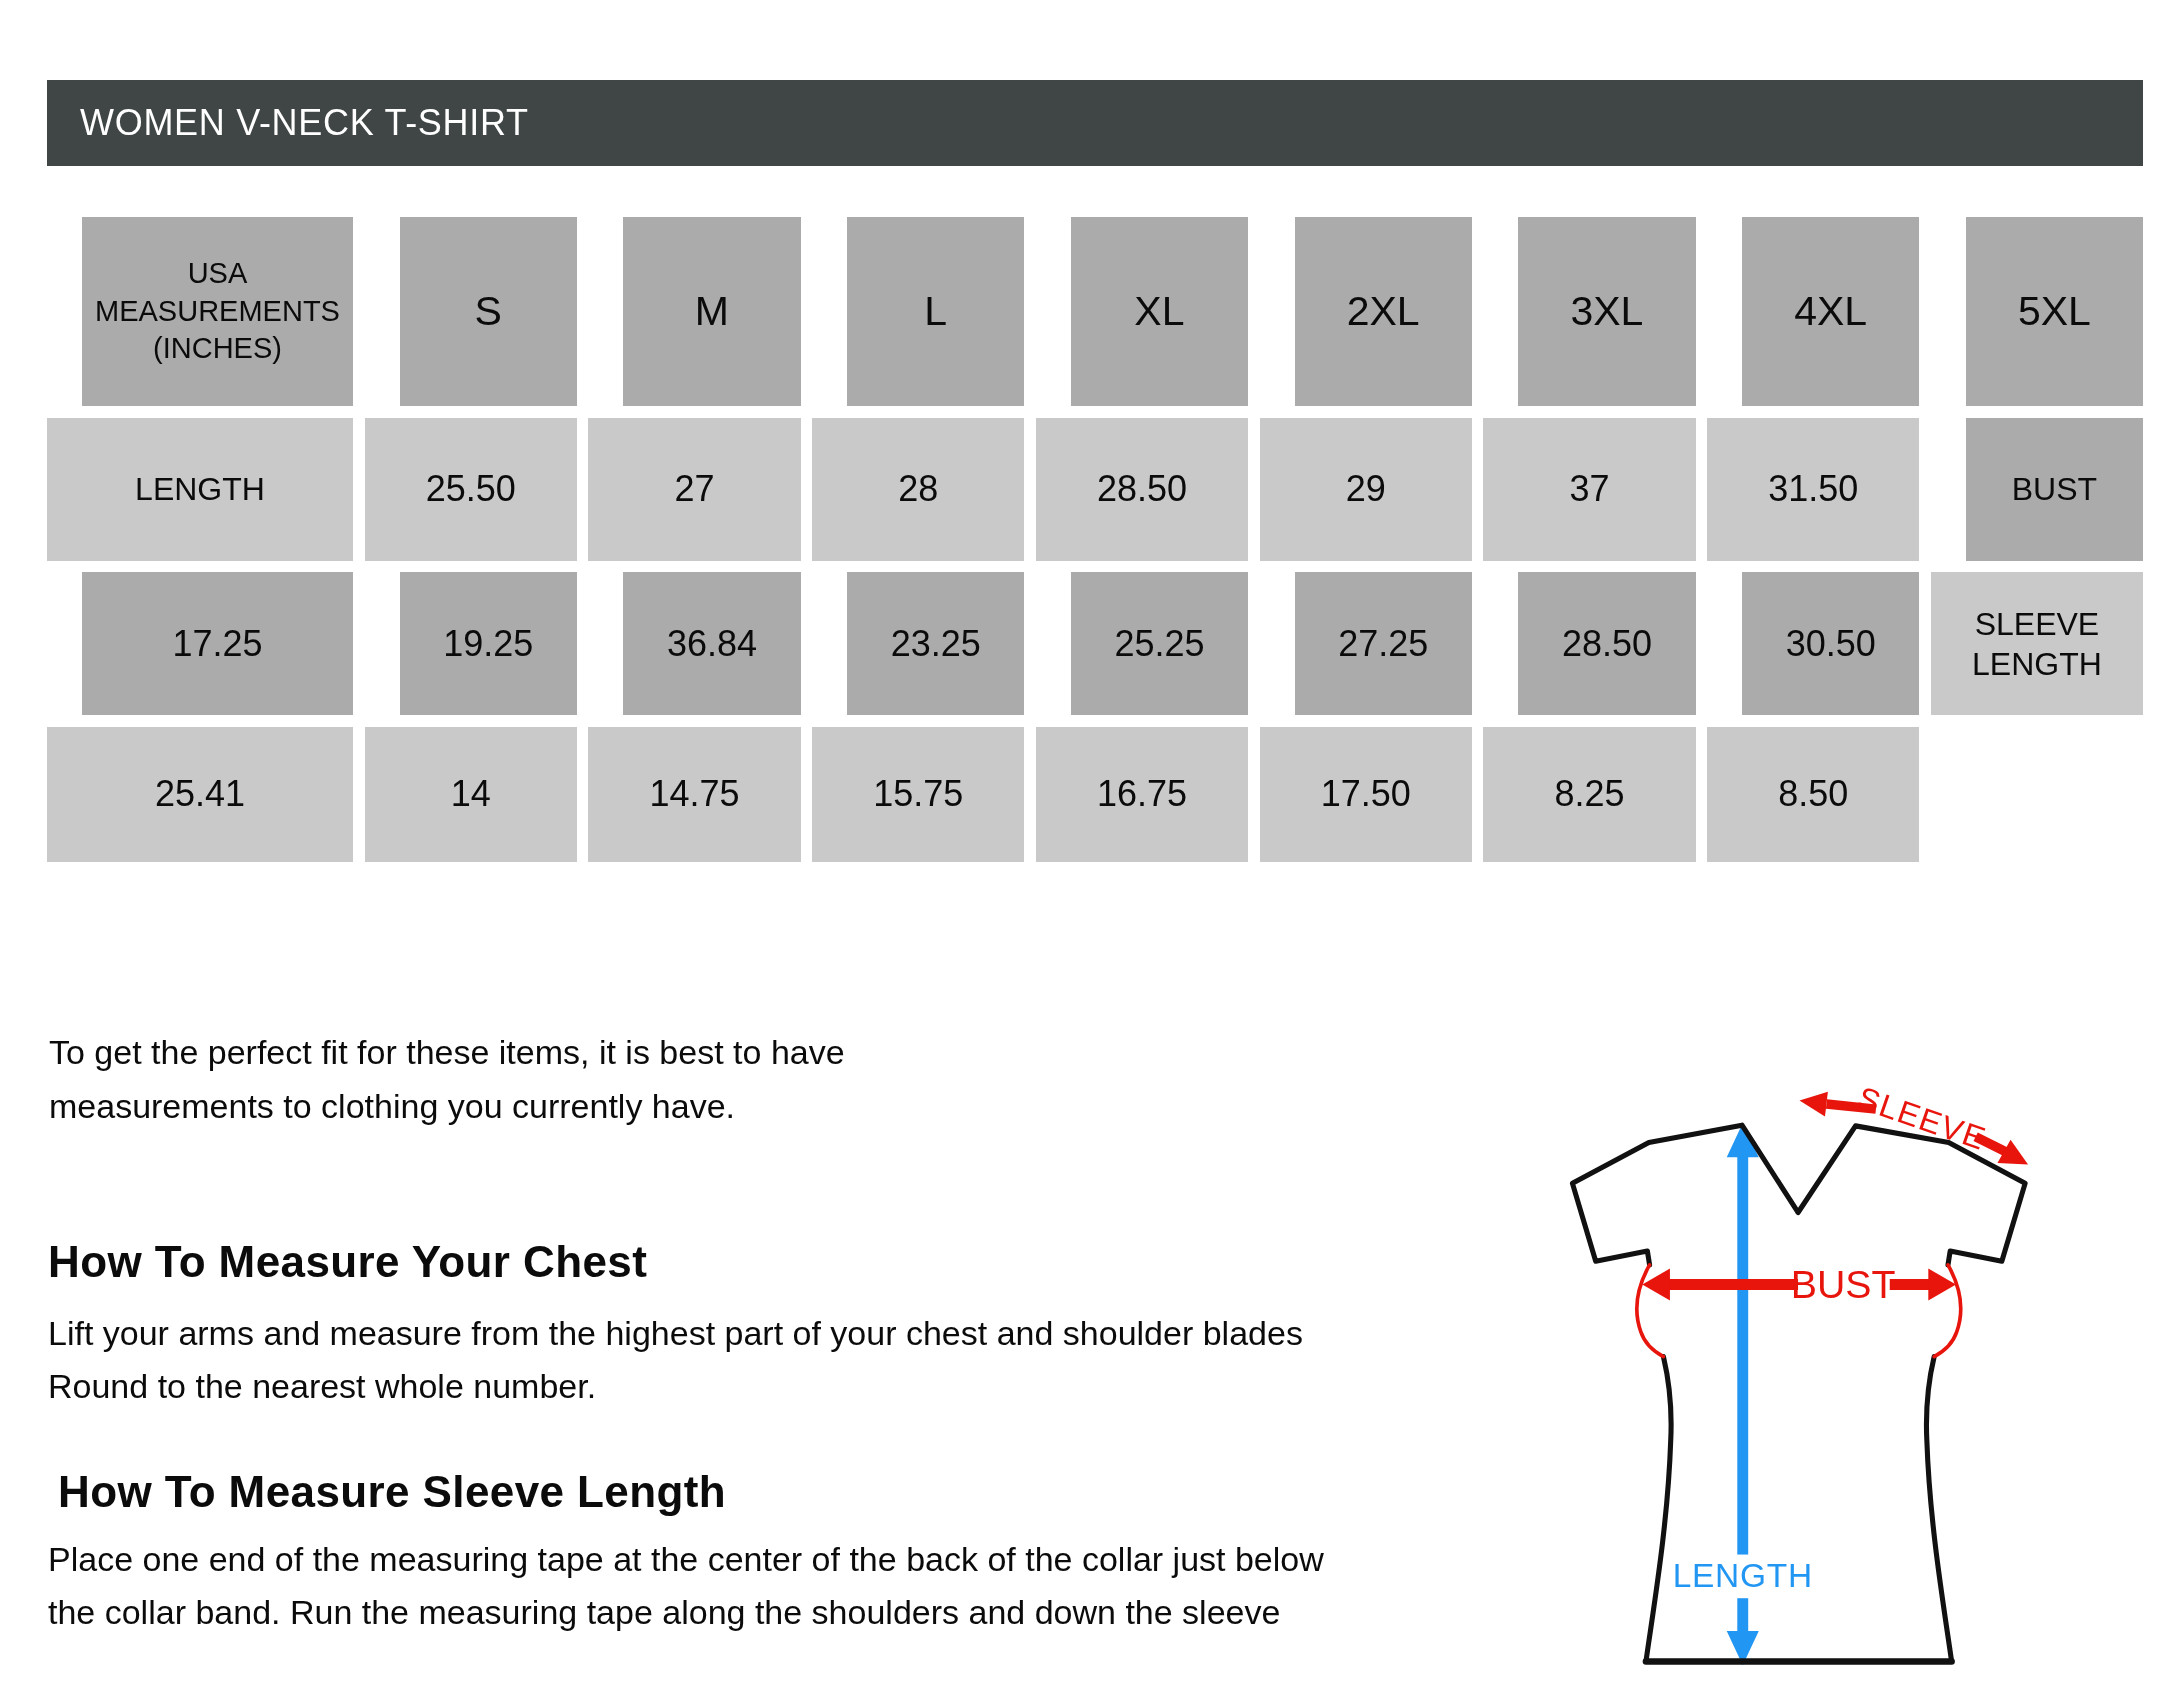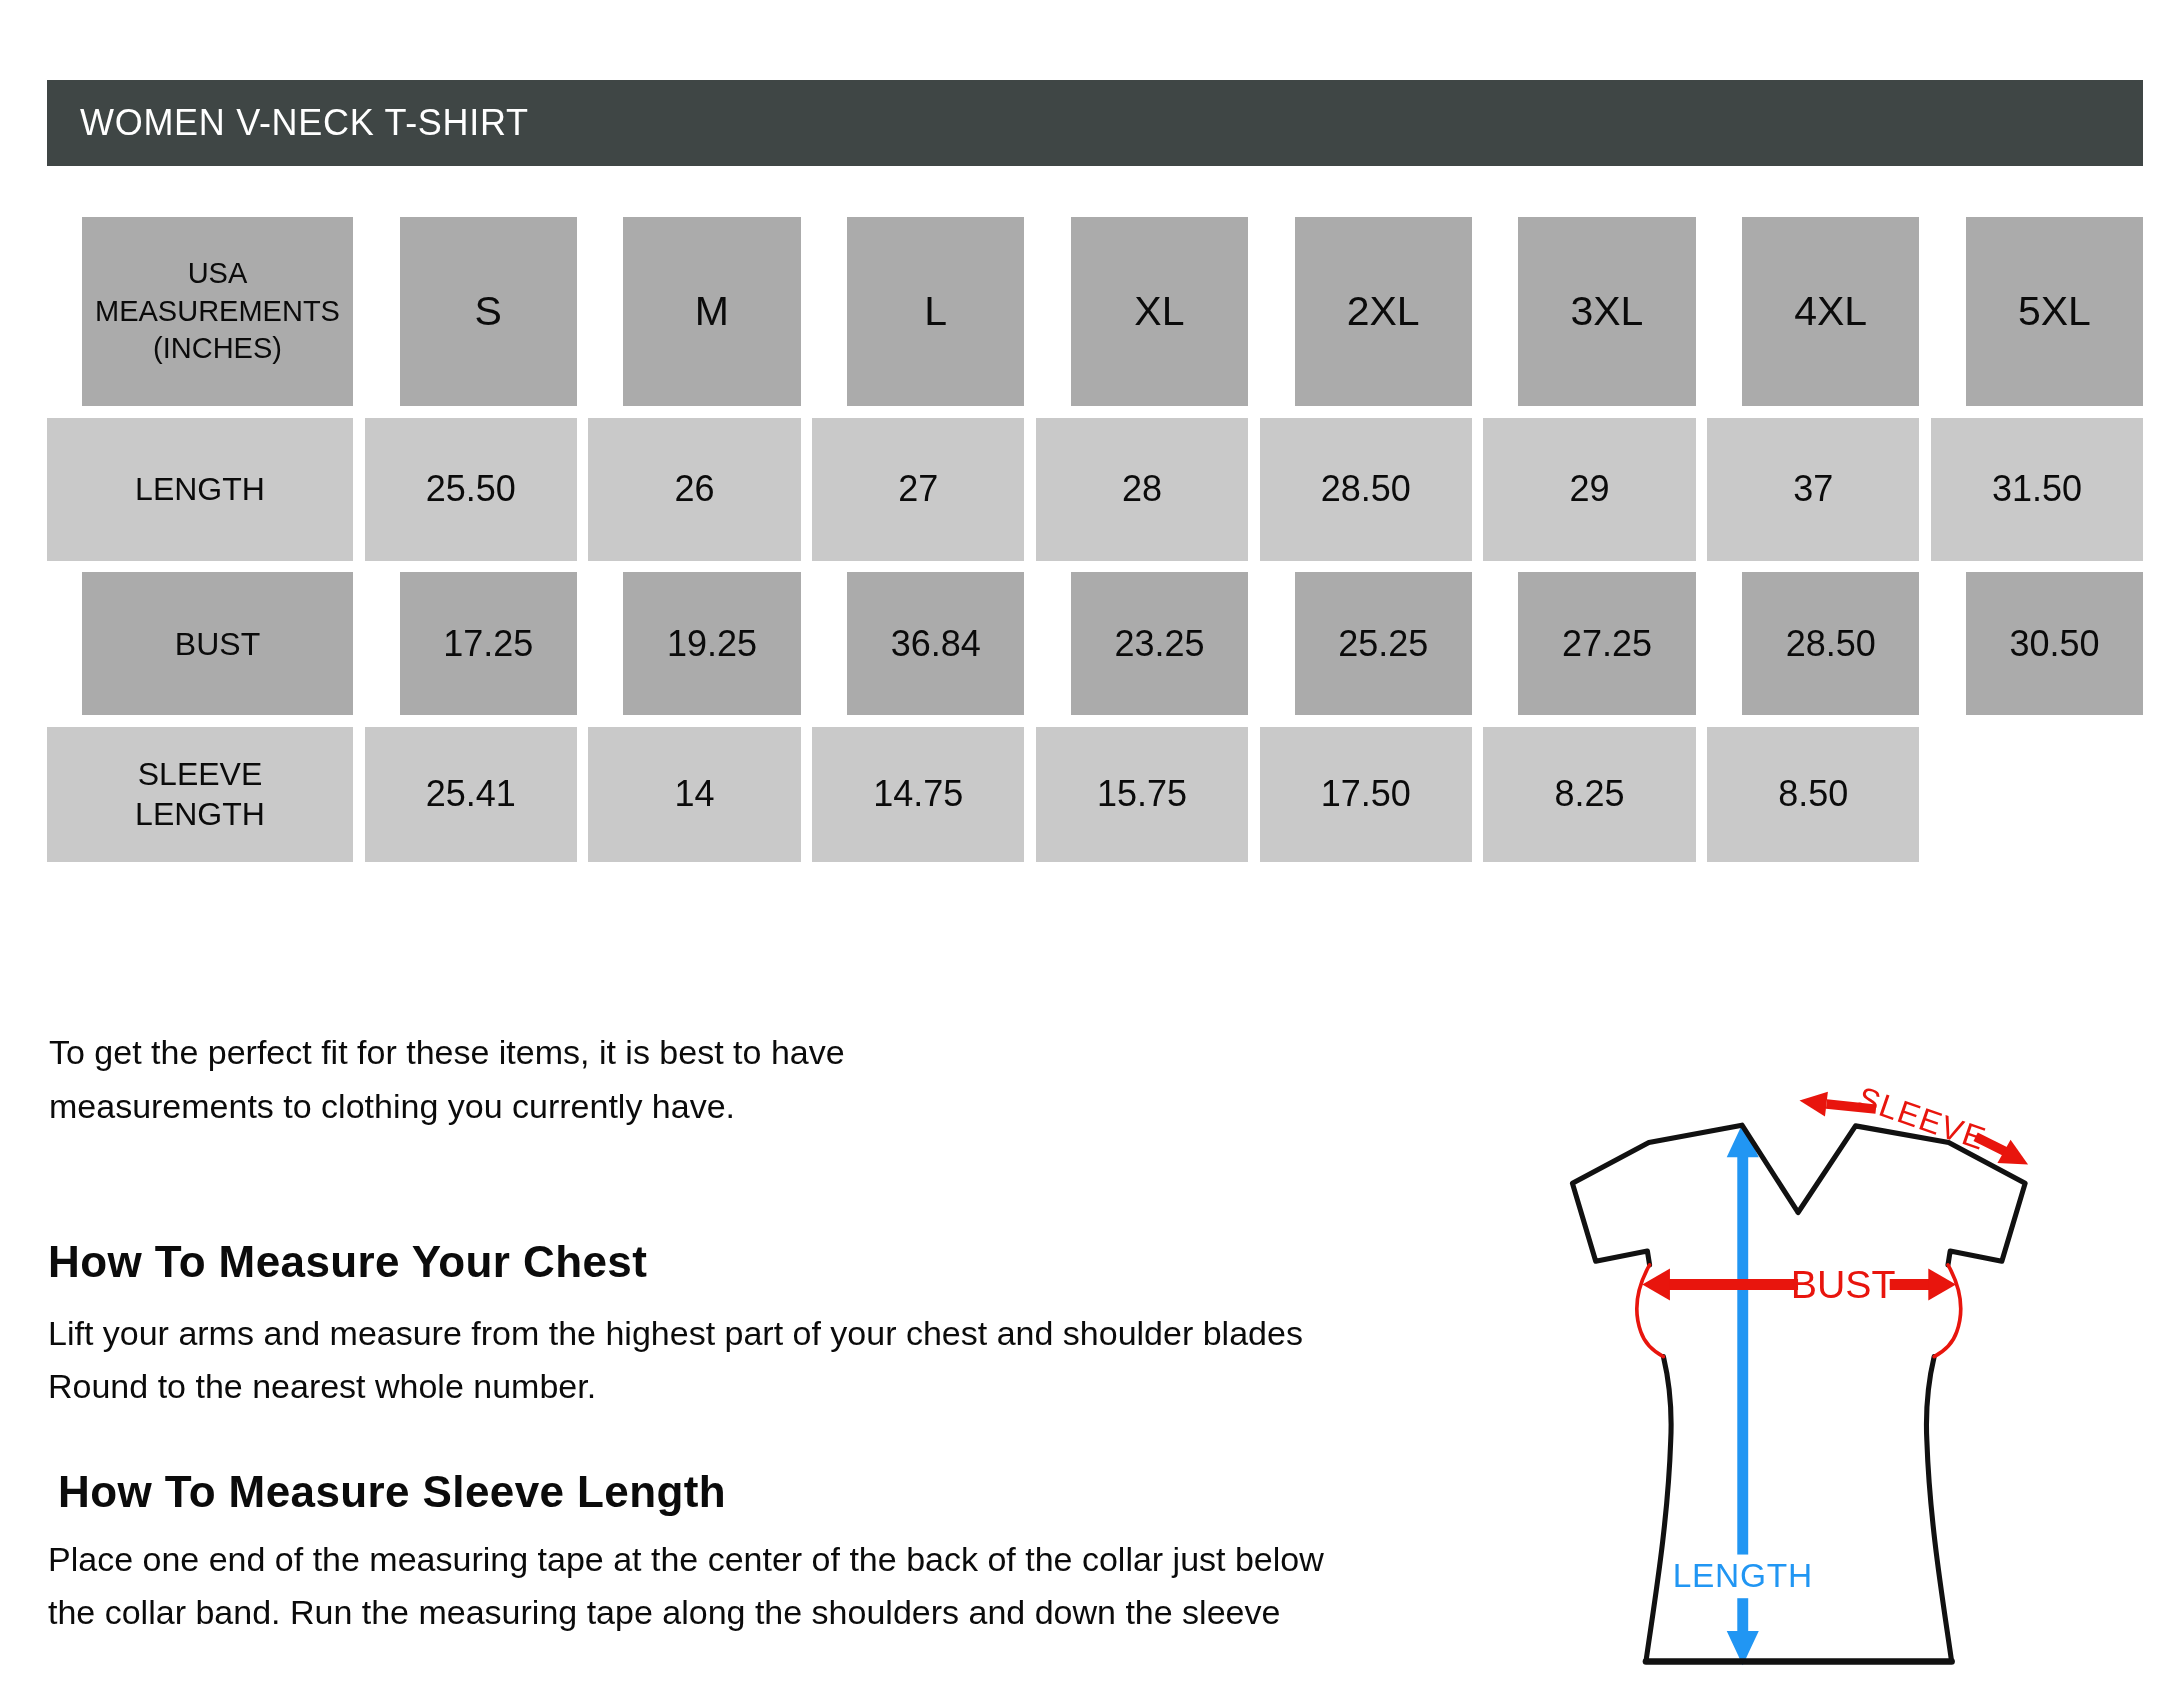--- a/index.html
+++ b/index.html
@@ -105,23 +105,20 @@
         <span>5XL</span>
       </div>
 
     <div class="cell light row-label">
         <span>LENGTH</span>
       </div>
     <div class="cell light value">
         <span>25.50</span>
       </div>
     <div class="cell light value">
-        <span>26</span>
-      </div>
-    <div class="cell light value">
         <span>27</span>
       </div>
     <div class="cell light value">
         <span>28</span>
       </div>
     <div class="cell light value">
         <span>28.50</span>
       </div>
     <div class="cell light value">
         <span>29</span>
@@ -168,20 +165,23 @@
         <span>25.41</span>
       </div>
     <div class="cell light value">
         <span>14</span>
       </div>
     <div class="cell light value">
         <span>14.75</span>
       </div>
     <div class="cell light value">
         <span>15.75</span>
+      </div>
+    <div class="cell light value">
+        <span>16.75</span>
       </div>
     <div class="cell light value">
         <span>17.50</span>
       </div>
     <div class="cell light value">
         <span>8.25</span>
       </div>
     <div class="cell light value">
         <span>8.50</span>
       </div>

